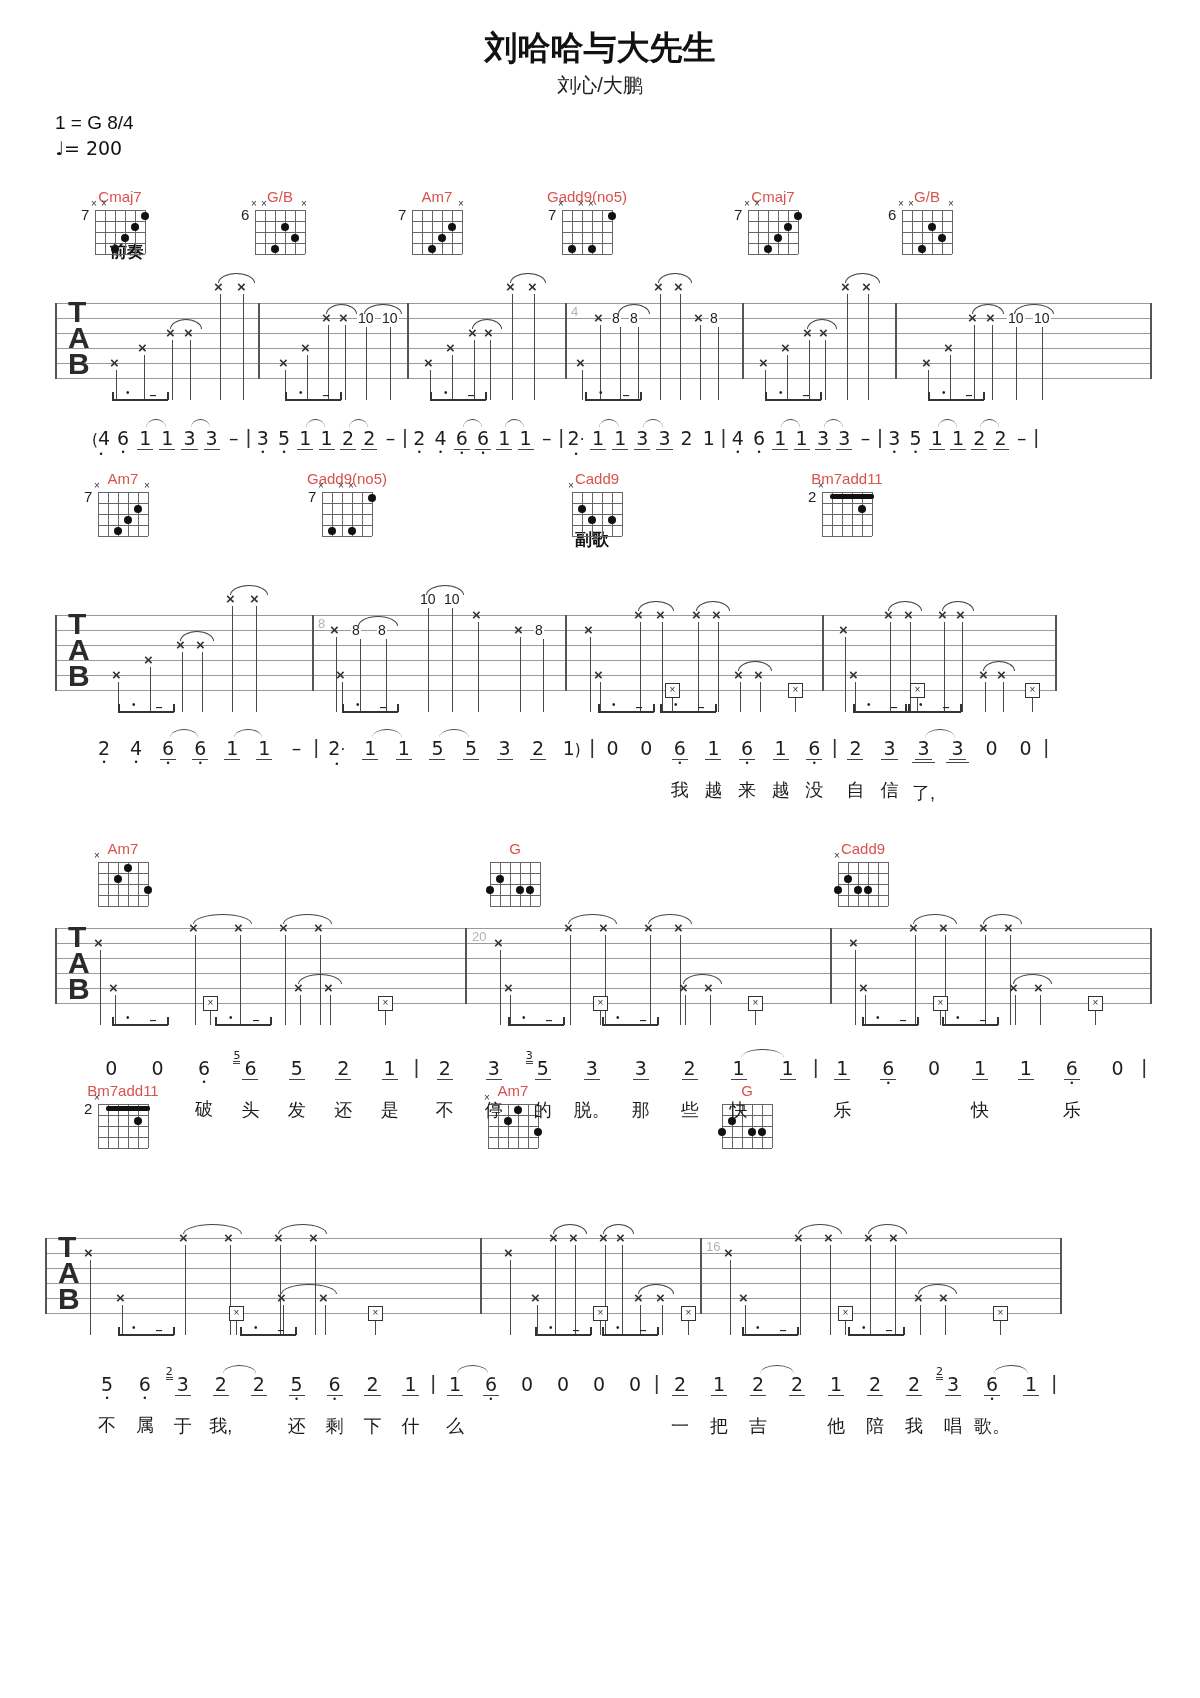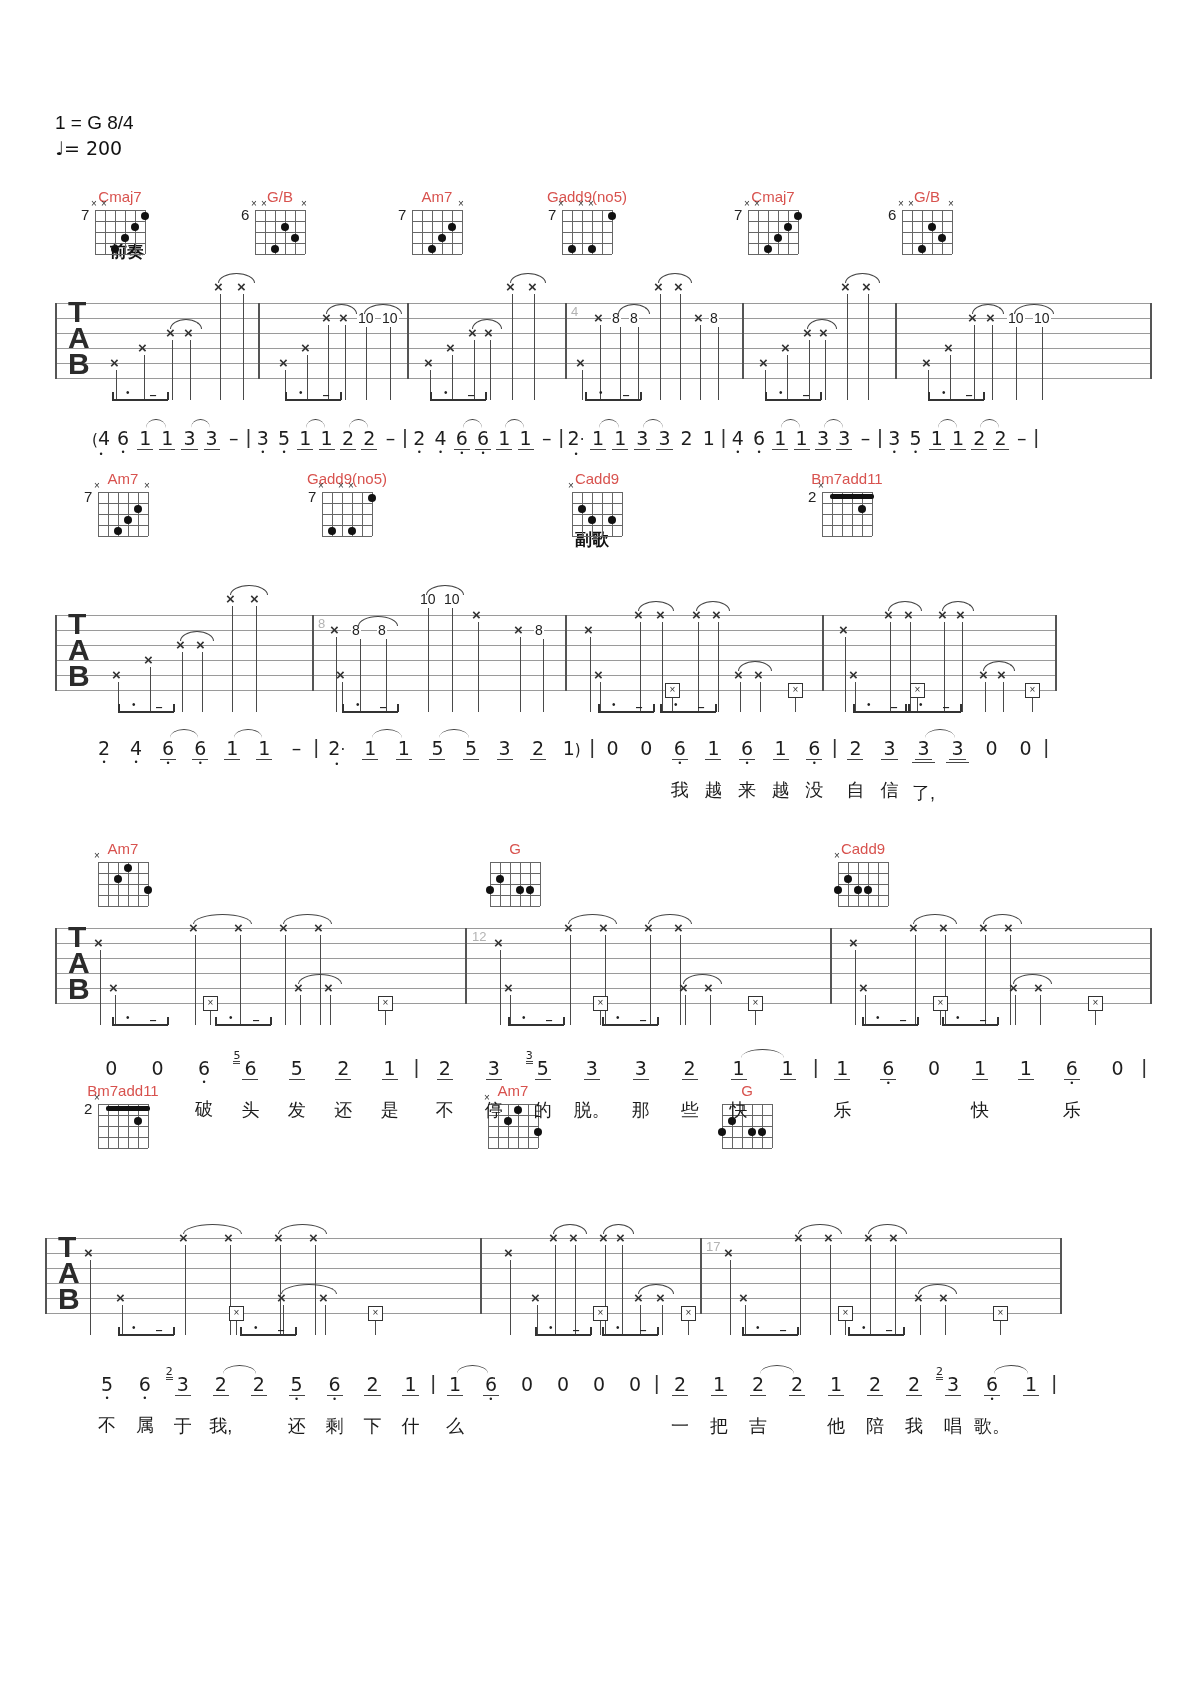--- a/index.html
+++ b/index.html
@@ -50,20 +50,22 @@
   .jzarc{position:absolute;left:55%;top:1px;width:88%;height:8px;border-top:1.3px solid #444;
          border-radius:50% 50% 0 0 / 100% 100% 0 0;}
   .jzg{position:absolute;top:-7px;left:-9px;font-size:11px;line-height:11px;
        border-bottom:3px double #444;color:#222;font-family:"DejaVu Sans",sans-serif;}
   .jzpre,.jzpost{font-size:15px;}
 </style>
 </head>
 <body>
 
 <div id="page">
+  <div class="hdr-title">刘哈哈与大先生</div>
+  <div class="hdr-artist">刘心/大鹏</div>
   <div class="keysig">1 = G 8/4</div>
   <div class="temposig">♩= 200</div>
 <div class="seclabel" style="left: 110px; top: 240px;">前奏</div>
     <div class="seclabel" style="left: 575px; top: 528px;">副歌</div>
     <div class="chname" style="left: 50px; top: 188px; color: rgb(216, 82, 78);">Cmaj7</div>
     <div class="chv" style="left: 95px; top: 210px; height: 44px;"></div>
     <div class="chv" style="left: 105px; top: 210px; height: 44px;"></div>
     <div class="chv" style="left: 115px; top: 210px; height: 44px;"></div>
     <div class="chv" style="left: 125px; top: 210px; height: 44px;"></div>
     <div class="chv" style="left: 135px; top: 210px; height: 44px;"></div>
@@ -605,21 +607,21 @@
     <div class="sline" style="left: 55px; top: 973px; width: 1095px;"></div>
     <div class="sline" style="left: 55px; top: 988px; width: 1095px;"></div>
     <div class="sline" style="left: 55px; top: 1003px; width: 1095px;"></div>
     <div class="bline" style="left: 55px; top: 928px; height: 76px;"></div>
     <div class="bline" style="left: 465px; top: 928px; height: 76px;"></div>
     <div class="bline" style="left: 830px; top: 928px; height: 76px;"></div>
     <div class="bline" style="left: 1150px; top: 928px; height: 76px;"></div>
     <div class="tabletter" style="left: 68px; top: 922px;">T</div>
     <div class="tabletter" style="left: 68px; top: 948px;">A</div>
     <div class="tabletter" style="left: 68px; top: 974px;">B</div>
-    <div class="mnum" style="left: 472px; top: 929px;">12</div>
+    <div class="mnum" style="left: 472px; top: 929px;">20</div>
     <div class="stem" style="left: 100px; top: 950px; height: 75px;"></div>
     <div class="mkx" style="left: 94px; top: 934px;">×</div>
     <div class="stem" style="left: 195px; top: 935px; height: 90px;"></div>
     <div class="mkx" style="left: 189px; top: 919px;">×</div>
     <div class="stem" style="left: 240px; top: 935px; height: 90px;"></div>
     <div class="mkx" style="left: 234px; top: 919px;">×</div>
     <div class="stem" style="left: 285px; top: 935px; height: 90px;"></div>
     <div class="mkx" style="left: 279px; top: 919px;">×</div>
     <div class="stem" style="left: 320px; top: 935px; height: 90px;"></div>
     <div class="mkx" style="left: 314px; top: 919px;">×</div>
@@ -718,21 +720,21 @@
     <div class="sline" style="left: 45px; top: 1283px; width: 1015px;"></div>
     <div class="sline" style="left: 45px; top: 1298px; width: 1015px;"></div>
     <div class="sline" style="left: 45px; top: 1313px; width: 1015px;"></div>
     <div class="bline" style="left: 45px; top: 1238px; height: 76px;"></div>
     <div class="bline" style="left: 480px; top: 1238px; height: 76px;"></div>
     <div class="bline" style="left: 700px; top: 1238px; height: 76px;"></div>
     <div class="bline" style="left: 1060px; top: 1238px; height: 76px;"></div>
     <div class="tabletter" style="left: 58px; top: 1232px;">T</div>
     <div class="tabletter" style="left: 58px; top: 1258px;">A</div>
     <div class="tabletter" style="left: 58px; top: 1284px;">B</div>
-    <div class="mnum" style="left: 706px; top: 1239px;">17</div>
+    <div class="mnum" style="left: 706px; top: 1239px;">16</div>
     <div class="stem" style="left: 90px; top: 1260px; height: 75px;"></div>
     <div class="mkx" style="left: 84px; top: 1244px;">×</div>
     <div class="stem" style="left: 185px; top: 1245px; height: 90px;"></div>
     <div class="mkx" style="left: 179px; top: 1229px;">×</div>
     <div class="stem" style="left: 230px; top: 1245px; height: 90px;"></div>
     <div class="mkx" style="left: 224px; top: 1229px;">×</div>
     <div class="stem" style="left: 280px; top: 1245px; height: 90px;"></div>
     <div class="mkx" style="left: 274px; top: 1229px;">×</div>
     <div class="stem" style="left: 315px; top: 1245px; height: 90px;"></div>
     <div class="mkx" style="left: 309px; top: 1229px;">×</div>

